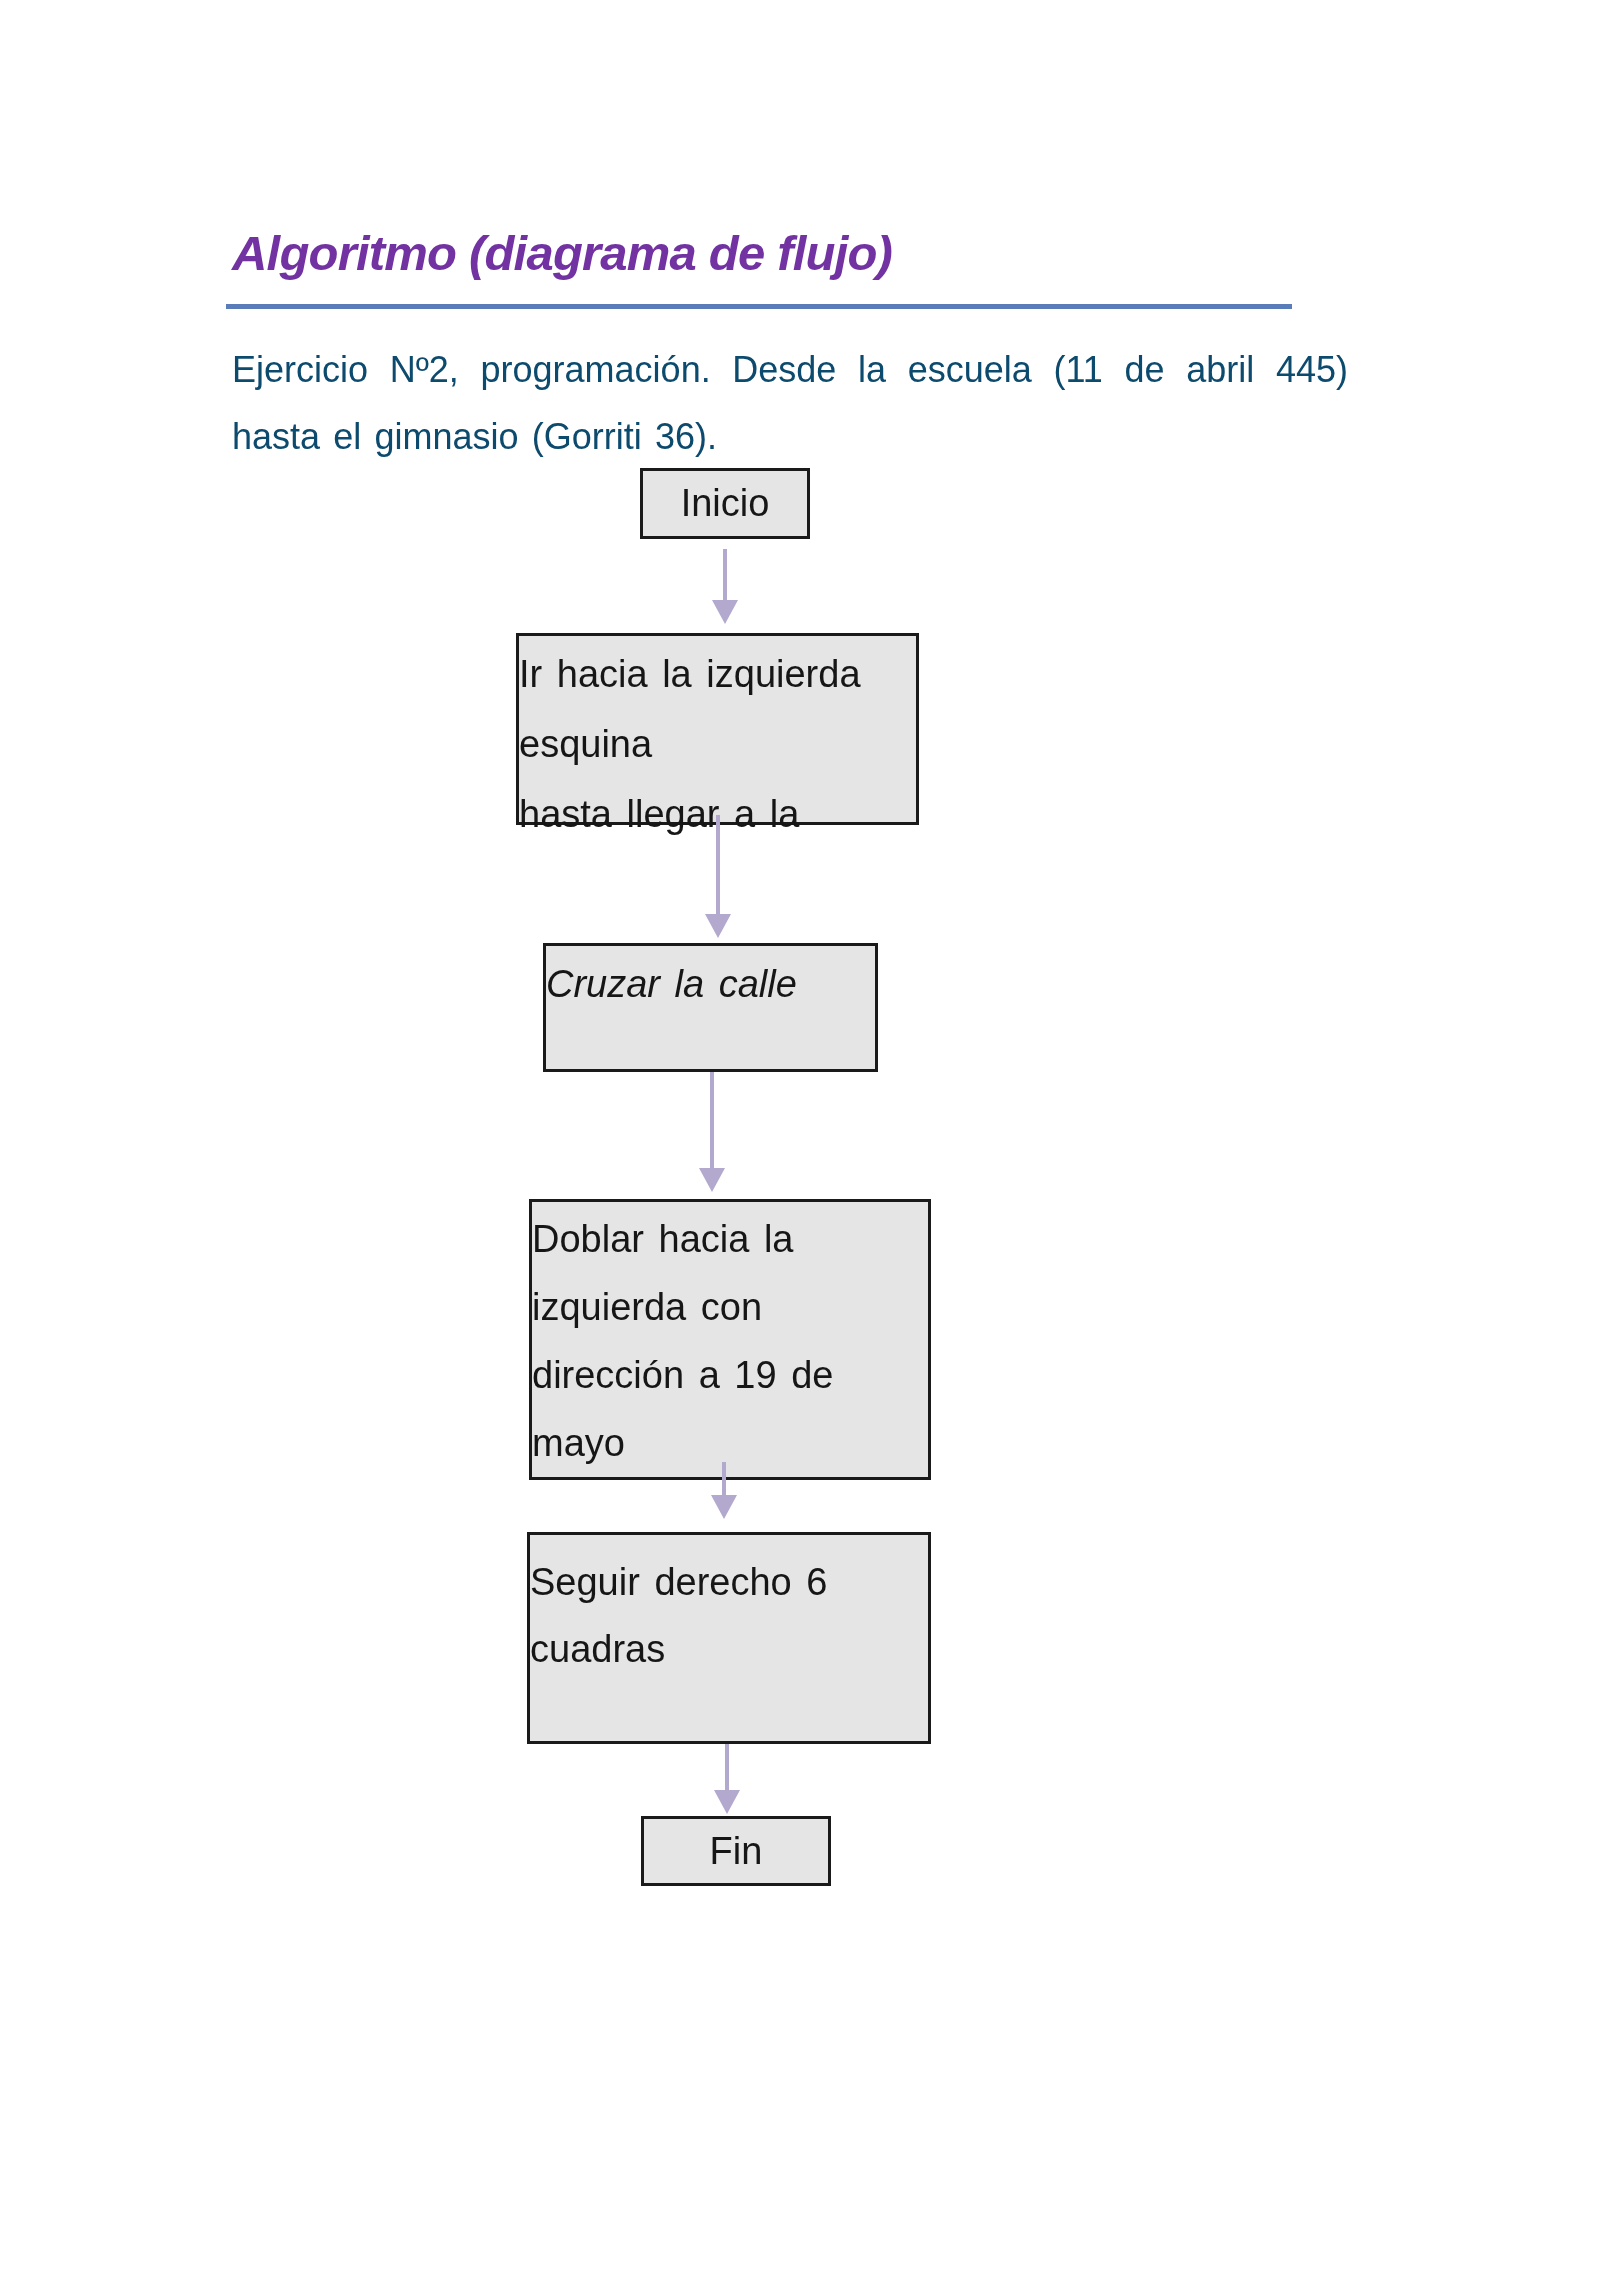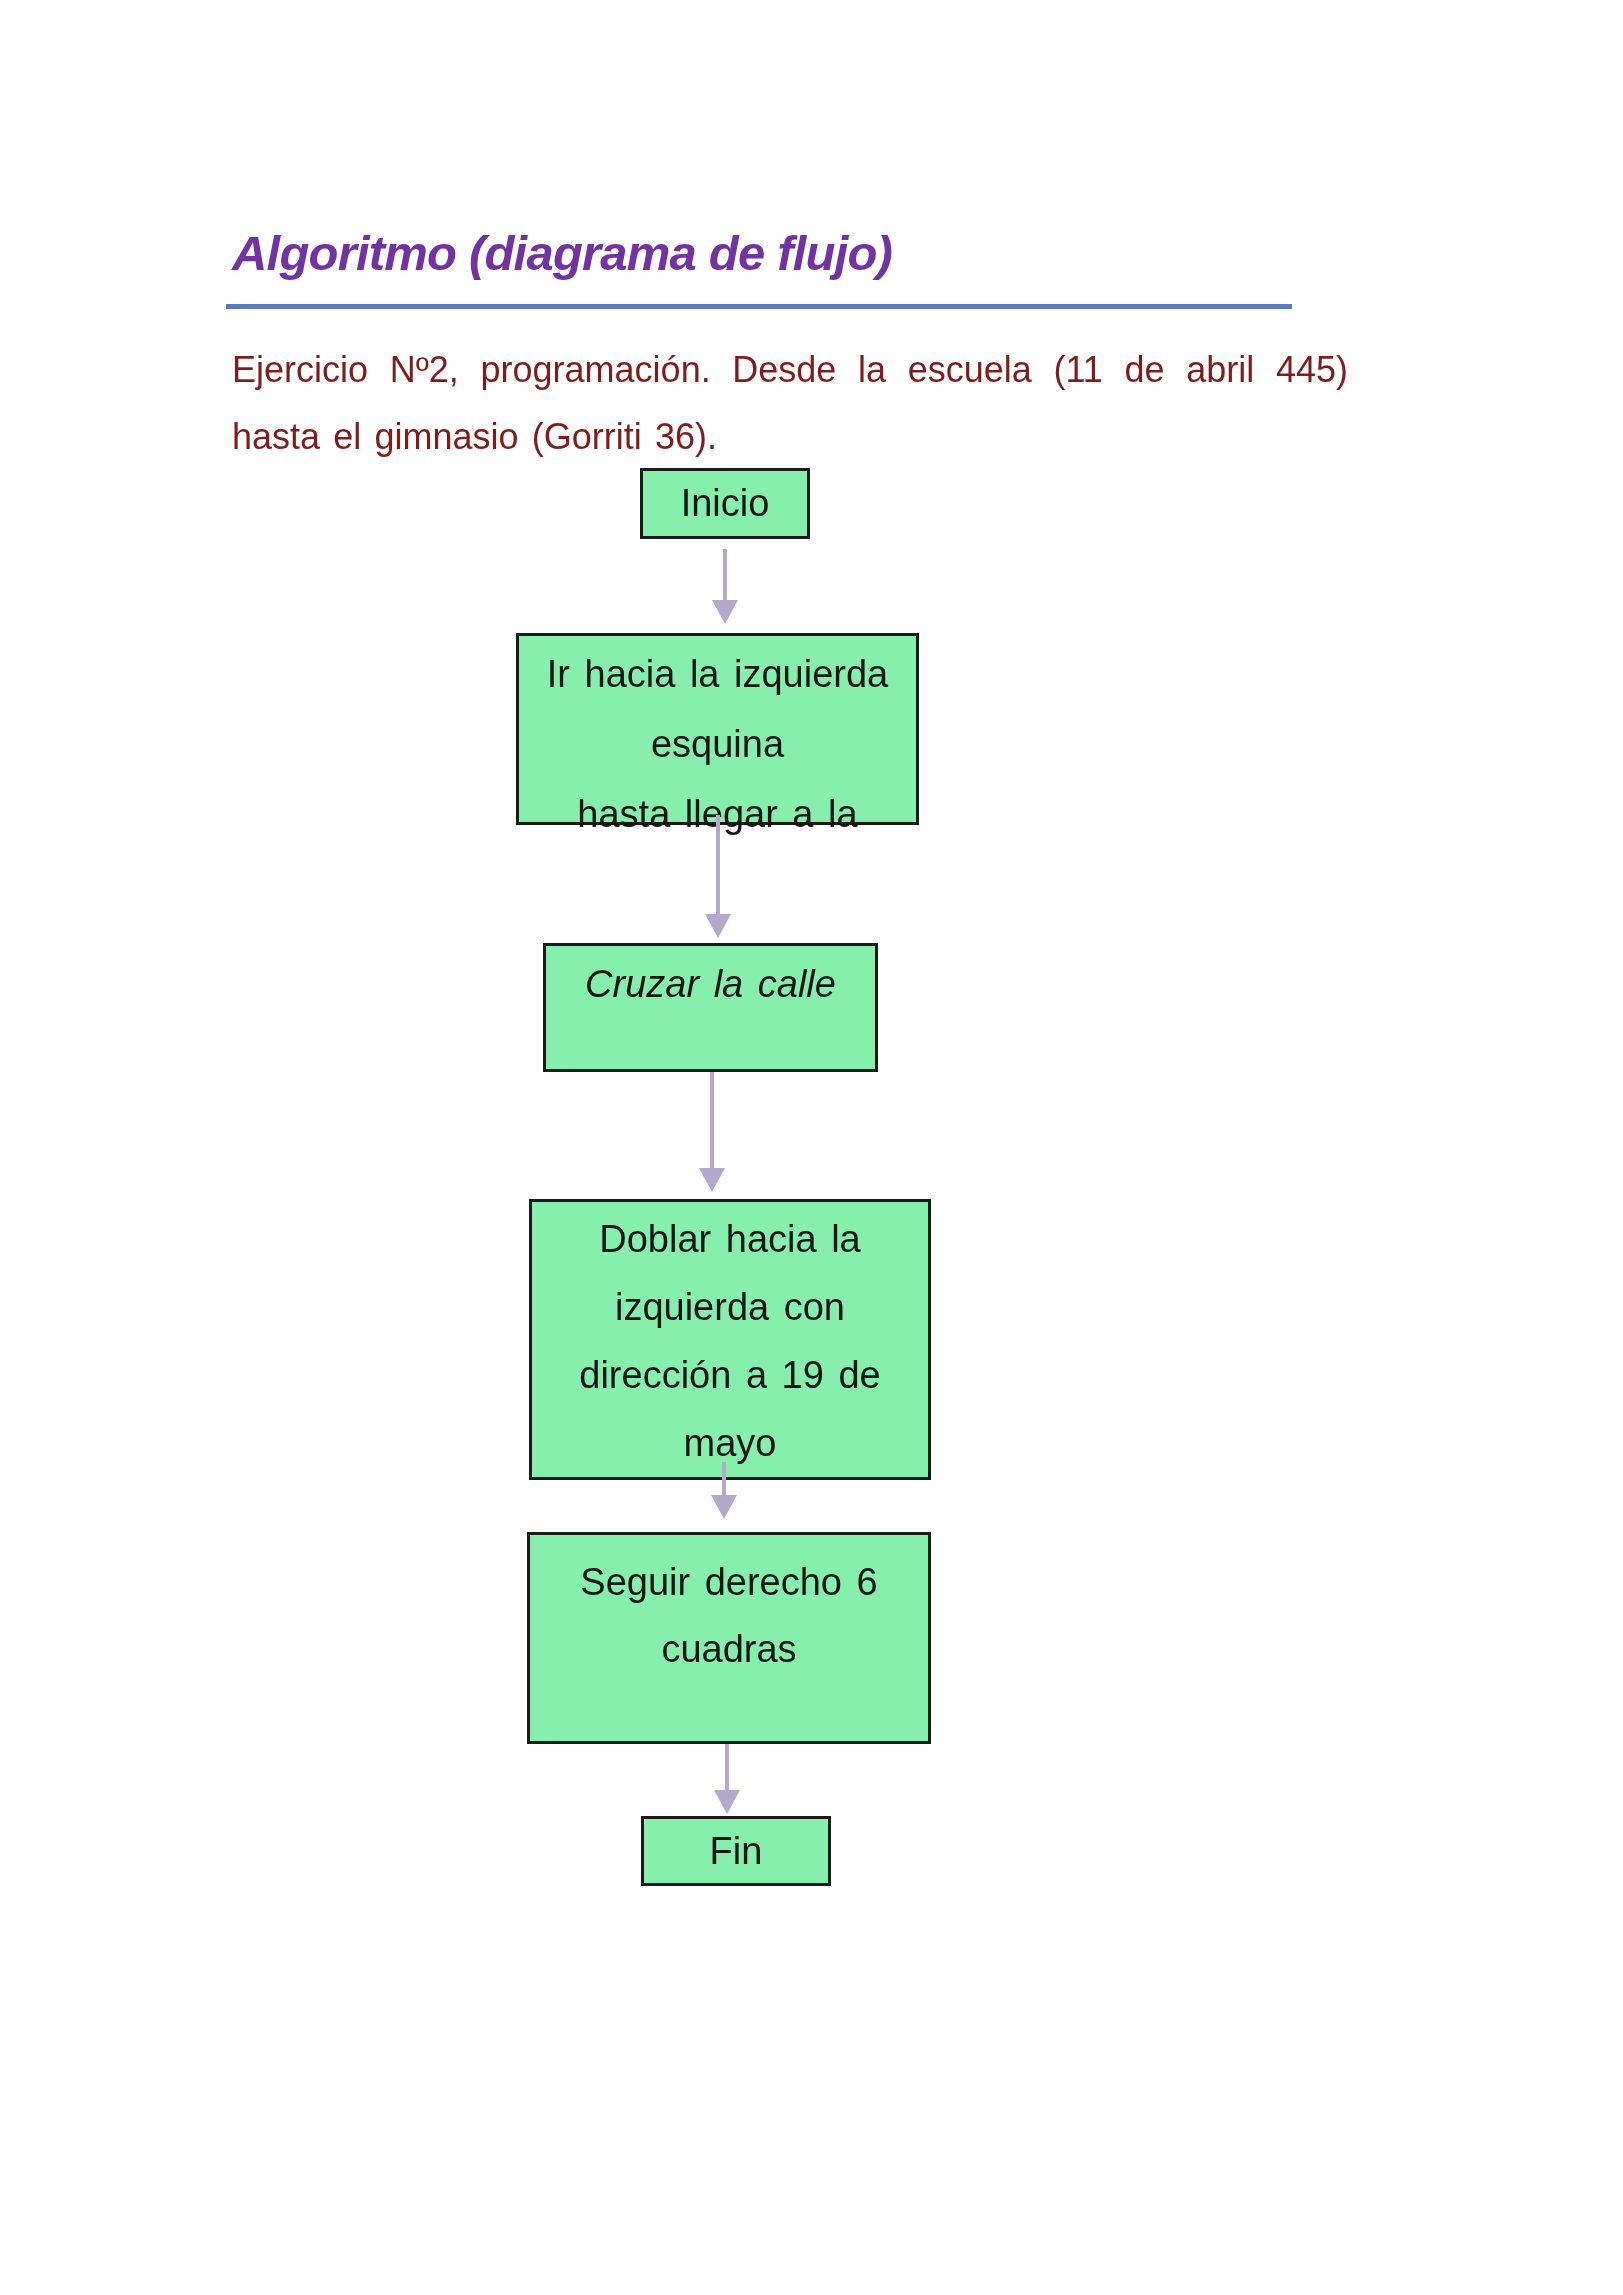--- a/index.html
+++ b/index.html
@@ -21,29 +21,29 @@
     color:var(--titlecol);
     white-space:nowrap;
   }
   .title-rule{
     position:absolute;left:226px;top:304px;
     width:1066px;height:4.8px;
     background:var(--rule);
   }
   .para{
     position:absolute;left:232px;top:336px;width:1116px;
-    font-size:36px;line-height:67px;color:#7f1d1d;
+    font-size:36px;line-height:67px;color:#0c4a6e;
     word-spacing:3.2px;
   }
   .para .l1{text-align:justify;text-align-last:justify;}
   .para .l2{text-align:left;}
   .node{
     position:absolute;box-sizing:border-box;
-    border:3.2px solid #1a1a1a;background:#86efac;
-    color:var(--ink);text-align:center;
+    border:3.2px solid #1a1a1a;background:#e5e5e5;
+    color:var(--ink);text-align:left;
     font-size:38px;word-spacing:4px;
   }
   .node.center{display:flex;align-items:center;justify-content:center;}
   .node .ln{display:block;}
   .lh88 .ln{line-height:70px;}
   .lh86 .ln{line-height:68px;}
   .lh85 .ln{line-height:67px;}
   .lh70 .ln{line-height:55px;font-style:italic;}
   .pt4{padding-top:3.2px;}
   .pt6{padding-top:14px;}

